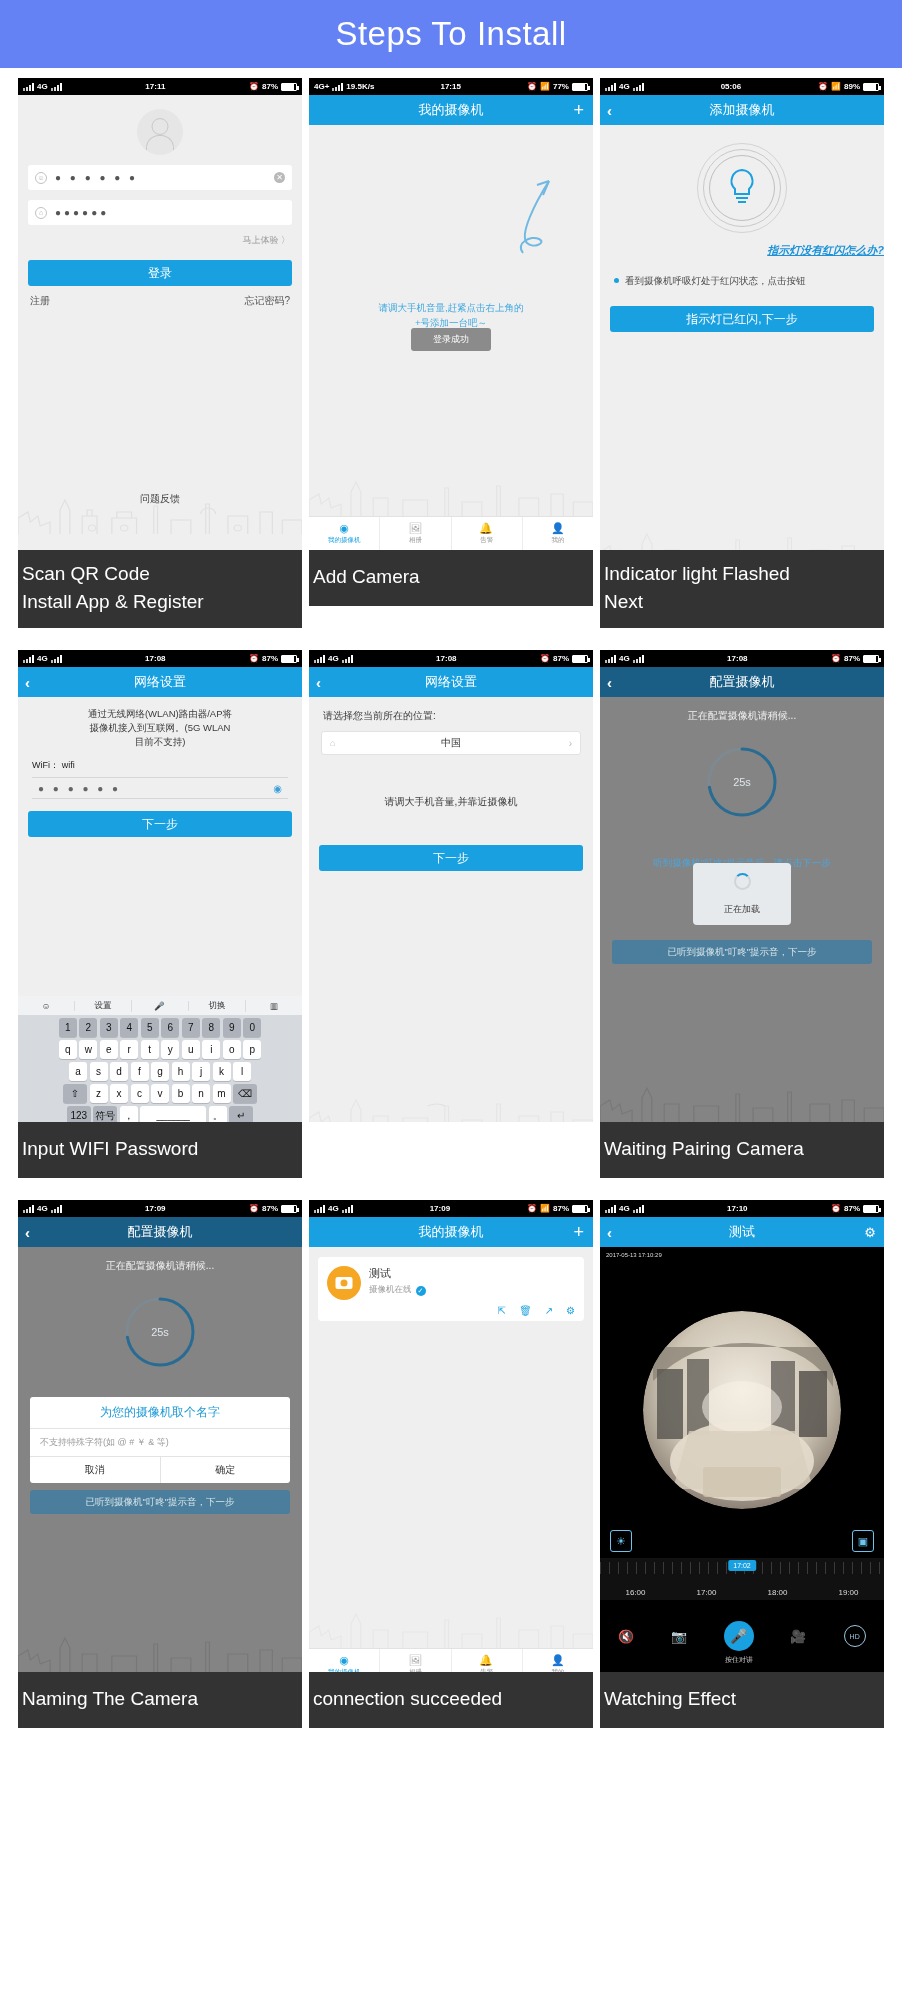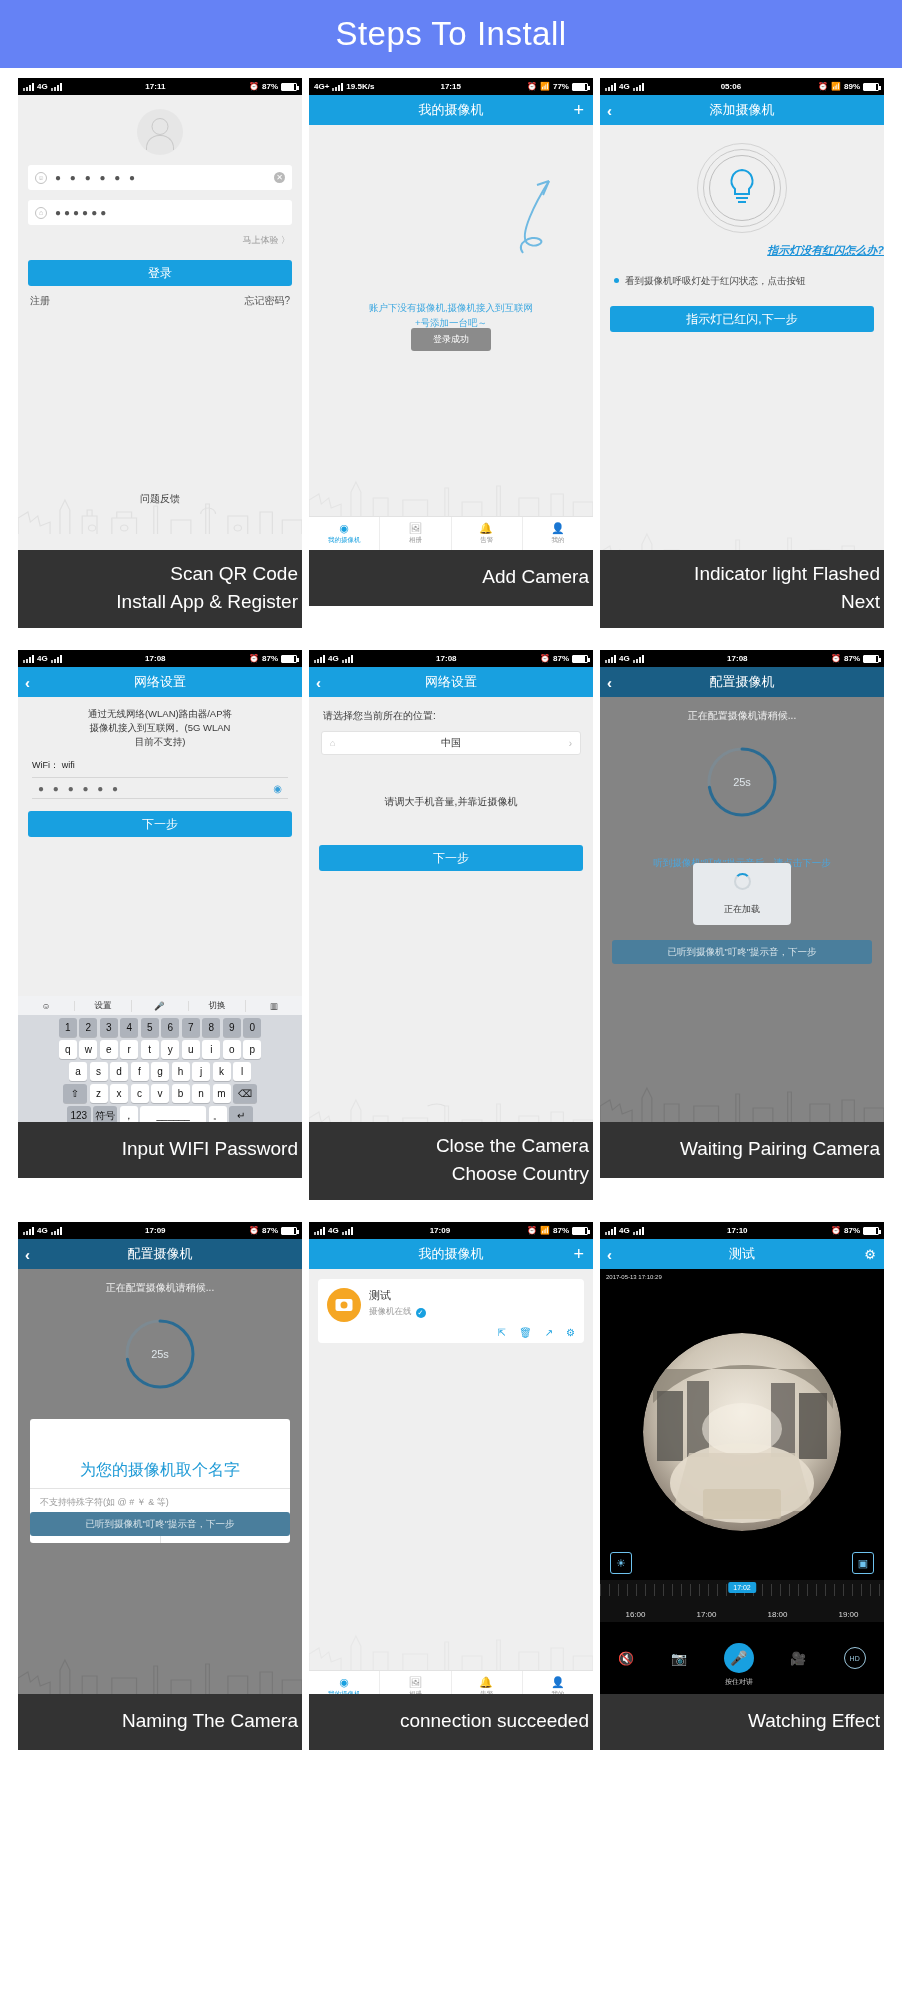--- a/index.html
+++ b/index.html
@@ -58,21 +58,21 @@
   .body{ position:relative; height:calc(100% - 47px); background:#efefef; }
   
   .skyline{
     position:absolute; left:0; right:0; bottom:0; height:42px;
     opacity:.45;
   }
   .skyline svg{ width:100%; height:100%; }
   
   .caption{
     background:#333333; color:#fff;
-    text-align:right; font-size:19px; line-height:28px;
+    text-align:left; font-size:19px; line-height:28px;
     padding:13px 4px 15px; white-space:nowrap;
   }
   .caption.two{ padding:10px 4px 12px; }
   
   .avatar{
     width:46px;height:46px;border-radius:50%;background:#e6e6e6;
     margin:14px auto 0; position:relative;
   }
   .avatar:before{content:"";position:absolute;left:50%;top:9px;transform:translateX(-50%);
     width:15px;height:15px;border-radius:50%;border:1.4px solid #c9c9c9;}
@@ -155,21 +155,21 @@
   .loadbox{position:absolute;left:50%;top:150px;transform:translateX(-50%);width:98px;height:62px;
            background:#e7eaed;border-radius:4px;display:flex;flex-direction:column;align-items:center;
            justify-content:center;gap:13px;margin-top:16px;}
   .spinner{width:17px;height:17px;border-radius:50%;border:2px solid #cfd6db;border-top-color:#1e9ad6;}
   .loadbox .lt{font-size:9px;color:#3c3c3c;}
   .midtext{position:absolute;left:8px;right:8px;top:160px;text-align:center;font-size:9.5px;color:#4ba6dd;}
   .wait-btn{position:absolute;left:12px;right:12px;top:243px;height:24px;background:#4a7e9c;
             color:#d8e4ea;display:flex;align-items:center;justify-content:center;font-size:9.5px;border-radius:3px;}
   
   .dialog{position:absolute;left:12px;right:12px;top:150px;background:#fff;border-radius:3px;overflow:hidden;}
-  .dlg-title{padding:7px 0;text-align:center;font-size:16px;color:#1e9ad6;border-bottom:1px solid #e3e3e3;margin-top:34px;}
+  .dlg-title{padding:7px 0;text-align:center;font-size:12px;color:#1e9ad6;border-bottom:1px solid #e3e3e3;}
   .dlg-input{padding:7px 10px;font-size:9px;color:#9b9b9b;border-bottom:1px solid #e3e3e3;}
   .dlg-btns{display:flex;}
   .dlg-btns div{flex:1;text-align:center;padding:6px 0;font-size:10px;color:#333;}
   .dlg-btns div:first-child{border-right:1px solid #e3e3e3;}
   
   .cam-card{margin:10px 9px 0;background:#fff;border-radius:4px;padding:9px 9px 5px;}
   .cam-top{display:flex;gap:8px;align-items:flex-start;}
   .cam-thumb{width:34px;height:34px;border-radius:50%;background:#f5a623;flex:none;position:relative;}
   .cam-thumb:before{content:"";position:absolute;left:50%;top:50%;transform:translate(-50%,-50%);
     width:17px;height:12px;border-radius:2px;background:#fff;}
@@ -296,21 +296,21 @@
       <div class="navbar">
         <span>我的摄像机</span>
         <span class="plus">+</span>
       </div>
       <div class="body">
         <svg class="arrow-svg" viewBox="0 0 46 86">
           <path d="M10 80 C2 70 18 62 26 66 C34 70 20 76 14 70 C6 62 22 30 36 8" fill="none" stroke="#6fb9e2" stroke-width="2"></path>
           <path d="M36 8 L30 22 M36 8 L24 12" fill="none" stroke="#6fb9e2" stroke-width="2"></path>
         </svg>
         <div class="hint">
-          <div>账户下没有摄像机,摄像机接入到互联网</div>
+          <div>请调大手机音量,赶紧点击右上角的</div>
           <div>+号添加一台吧～</div>
         </div>
         <div class="toast">登录成功</div>
         <div class="skyline" style="bottom:34px">
           <svg viewBox="0 0 230 42" preserveAspectRatio="none">
               <g fill="none" stroke="#d8d8d8" stroke-width="1">
             <path d="M0 42 L0 26 L8 20 L10 30 L16 24 L18 34 L26 30 L26 42"></path>
             <path d="M34 42 L34 18 L38 8 L42 18 L42 42"></path>
             <path d="M52 42 L52 24 L64 24 L64 42"></path>
             <path d="M76 42 L76 26 L96 26 L96 42"></path>
@@ -561,24 +561,20 @@
             <path d="M124 42 L124 28 L140 28 L140 42"></path>
             <path d="M152 42 L152 12 L155 12 L155 42"></path>
             <path d="M170 42 L170 24 L186 24 L186 42"></path>
             <path d="M196 42 L196 20 L206 20 L206 42"></path>
             <path d="M214 42 L214 28 L230 28 L230 42"></path>
             <path d="M96 14 q8 -4 14 0" stroke="#d0d0d0"></path>
           </g>
             </svg>
         </div>
       </div>
-    </div>
-    <div class="caption two">
-      <div>Close the Camera</div>
-      <div>Choose Country</div>
     </div>
   </div>
 
   <div class="card">
     <div class="phone">
       <div class="statusbar">
         <span class="sb-left">
             <span class="sig"></span>
           <span>4G</span>
           <span class="sig"></span>

